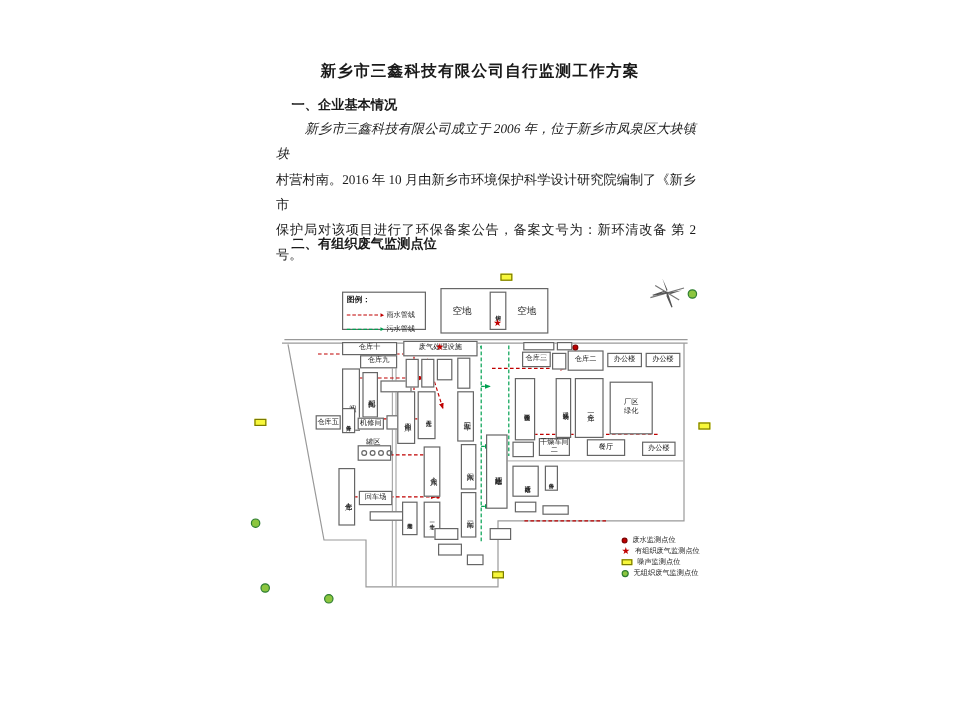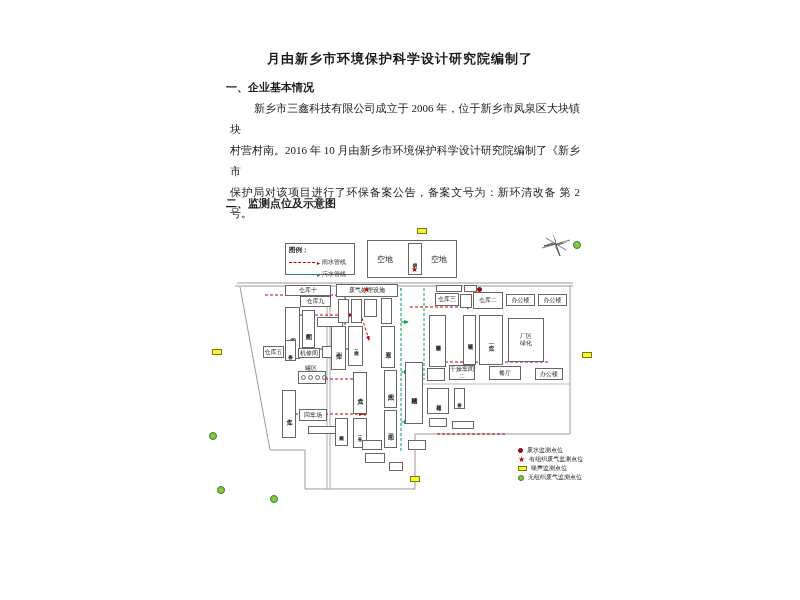--- a/index.html
+++ b/index.html
@@ -1,25 +1,25 @@
 <!DOCTYPE html>
 <html><head>
 <meta charset="utf-8">
 <style>
   html,body{margin:0;padding:0;}
   body{width:800px;height:600px;background:#ffffff;position:relative;overflow:hidden;
        font-family:"Liberation Serif", serif;color:#1a1a1a;}
   .page-title{position:absolute;left:0;top:50px;width:800px;text-align:center;
        font-family:"Liberation Sans", sans-serif;font-weight:bold;font-size:13px;letter-spacing:1px;}
-  .h1{position:absolute;left:226px;font-family:Liberation Serif, serif;
+  .h1{position:absolute;left:243px;font-family:Liberation Serif, serif;
        font-weight:bold;font-size:11px;}
   .h1.s1{top:80px;} .h1.s2{top:196px;}
   .para{position:absolute;left:230px;top:98px;width:350px;font-size:11px;line-height:21px;}
   .pline{text-align:justify;text-align-last:justify;}
-  .pline.first{text-indent:24px;}
+  .pline.first{text-indent:24px;font-style:italic;}
   .pline.last{text-align-last:left;}
   
   #figure{position:absolute;left:205px;top:222px;width:390px;height:285px;}
   #figure svg{position:absolute;left:0;top:0;}
   .bld{position:absolute;border:1px solid #666;background:#fff;box-sizing:border-box;
        display:flex;align-items:center;justify-content:center;text-align:center;
        font-size:6px;line-height:1.15;color:#222;font-family:"Liberation Sans", sans-serif;}
   .v{writing-mode:vertical-rl;text-orientation:upright;letter-spacing:0px;}
   .nolabel{background:#fff;}
   .area-label{position:absolute;font-size:8px;color:#222;font-family:"Liberation Sans", sans-serif;}
@@ -45,30 +45,30 @@
   .lp-dot{width:5px;height:5px;border-radius:50%;background:#c00000;border:1px solid #7a0000;box-sizing:border-box;flex:0 0 auto;}
   .lp-star{color:#c00000;font-size:8px;line-height:8px;flex:0 0 auto;font-family:"DejaVu Sans", sans-serif;}
   .lp-yrect{width:9px;height:5px;background:#f7f73a;border:1px solid #7a7a00;box-sizing:border-box;flex:0 0 auto;}
   .lp-gcirc{width:6px;height:6px;border-radius:50%;background:#8cc63f;border:1px solid #2e7d32;box-sizing:border-box;flex:0 0 auto;}
   .tankrow{position:absolute;display:flex;gap:2px;align-items:center;}
   .tank{width:5px;height:5px;border:1px solid #666;border-radius:50%;box-sizing:border-box;}
 </style>
 </head>
 <body>
 
-<div class="page-title">月由新乡市环境保护科学设计研究院编制了</div>
+<div class="page-title">新乡市三鑫科技有限公司自行监测工作方案</div>
 <div class="h1 s1">一、企业基本情况</div>
 
 <div class="para">
   <div class="pline first">新乡市三鑫科技有限公司成立于 2006 年，位于新乡市凤泉区大块镇块</div>
   <div class="pline">村营村南。2016 年 10 月由新乡市环境保护科学设计研究院编制了《新乡市</div>
   <div class="pline last">保护局对该项目进行了环保备案公告，备案文号为：新环清改备 第 2 号。</div>
 </div>
 
-<div class="h1 s2">二、监测点位及示意图</div>
+<div class="h1 s2">二、有组织废气监测点位</div>
 
 <div id="figure">
 
   <svg width="390" height="285" viewBox="0 0 390 285">
     <defs>
       <marker id="ar" markerWidth="6" markerHeight="6" refX="4" refY="2" orient="auto">
         <path d="M0,0 L5,2 L0,4 Z" fill="#c00000"></path>
       </marker>
       <marker id="ag" markerWidth="6" markerHeight="6" refX="4" refY="2" orient="auto">
         <path d="M0,0 L5,2 L0,4 Z" fill="#00a050"></path>

